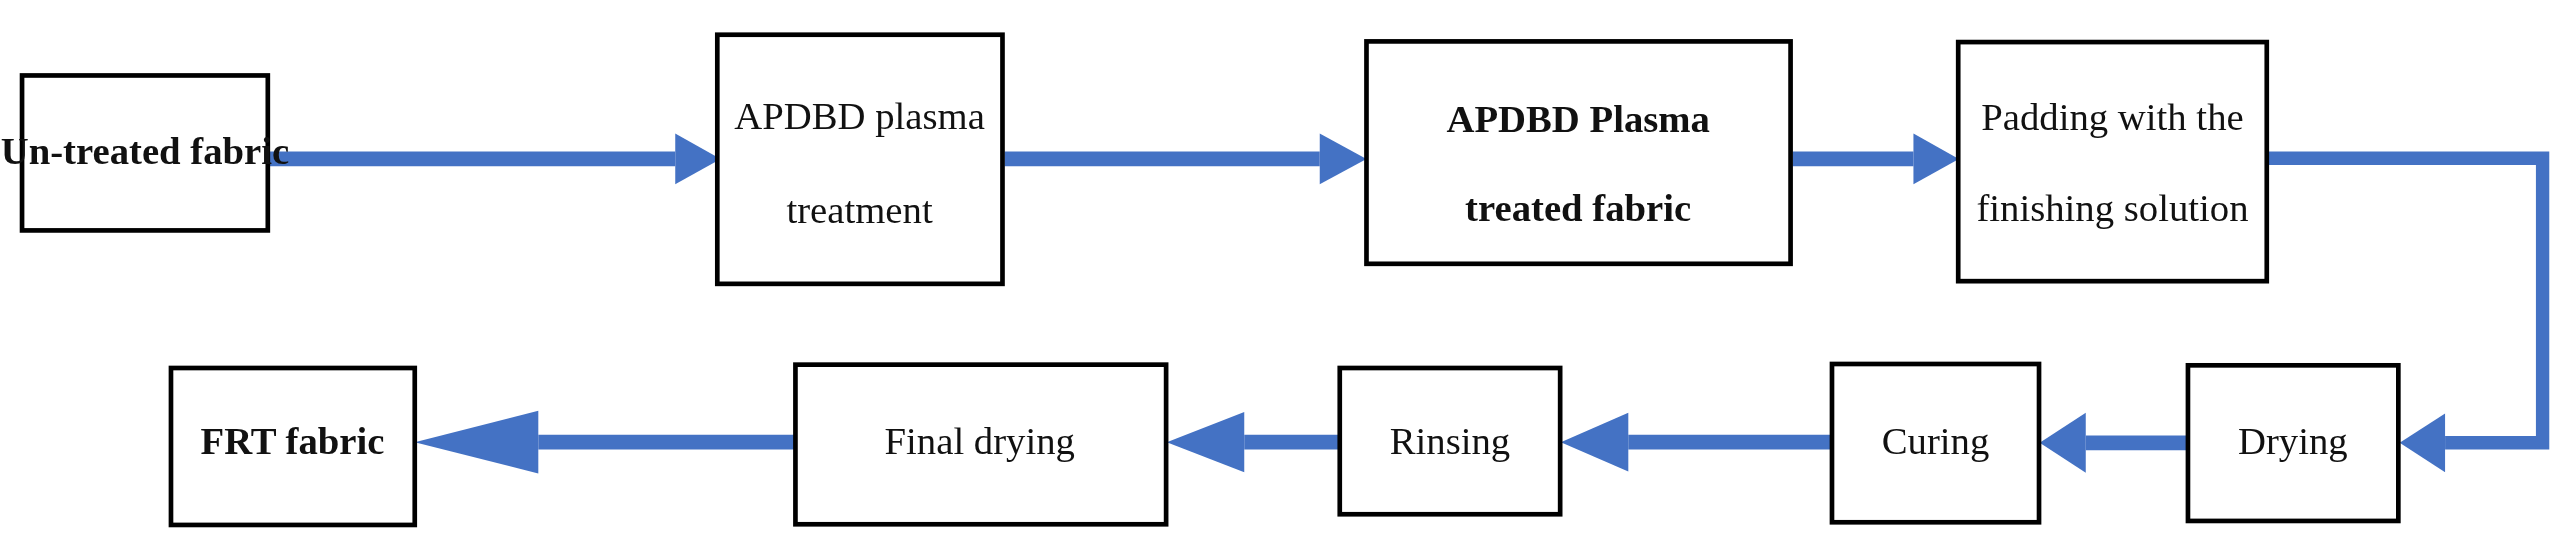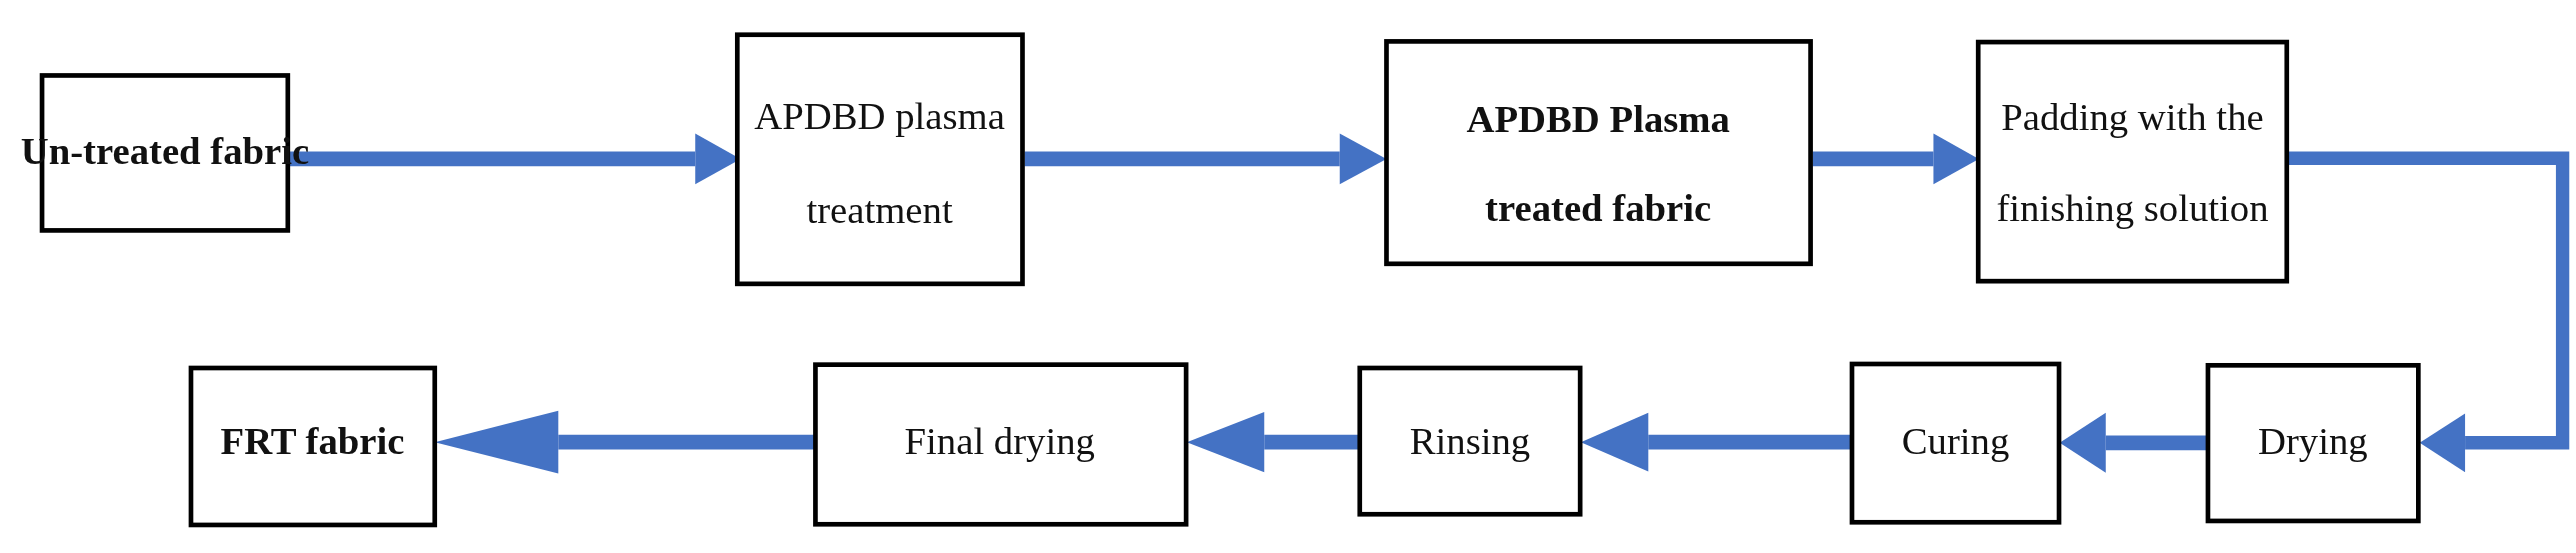--- a/index.html
+++ b/index.html
@@ -11,21 +11,20 @@
     width: 2576px;
     height: 553px;
     font-family: "Liberation Serif", "DejaVu Serif", serif;
     overflow: hidden;
   }
   #flow-root {
     position: relative;
     width: 2196px;
     height: 553px;
     background: #ffffff;
-    margin-left: 20px;
   }
   svg#flow-svg {
     position: absolute;
     left: 0;
     top: 0;
     width: 2576px;
     height: 553px;
     display: block;
   }
   .node-rect {

